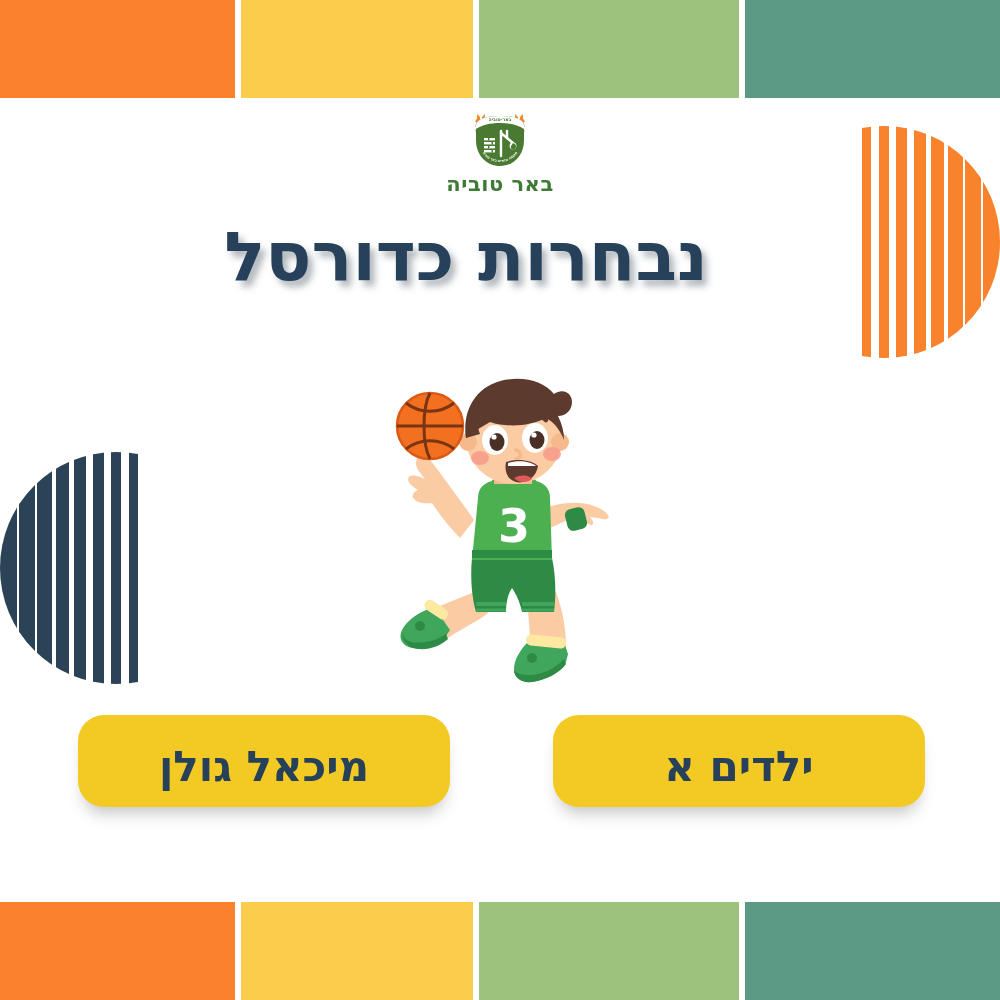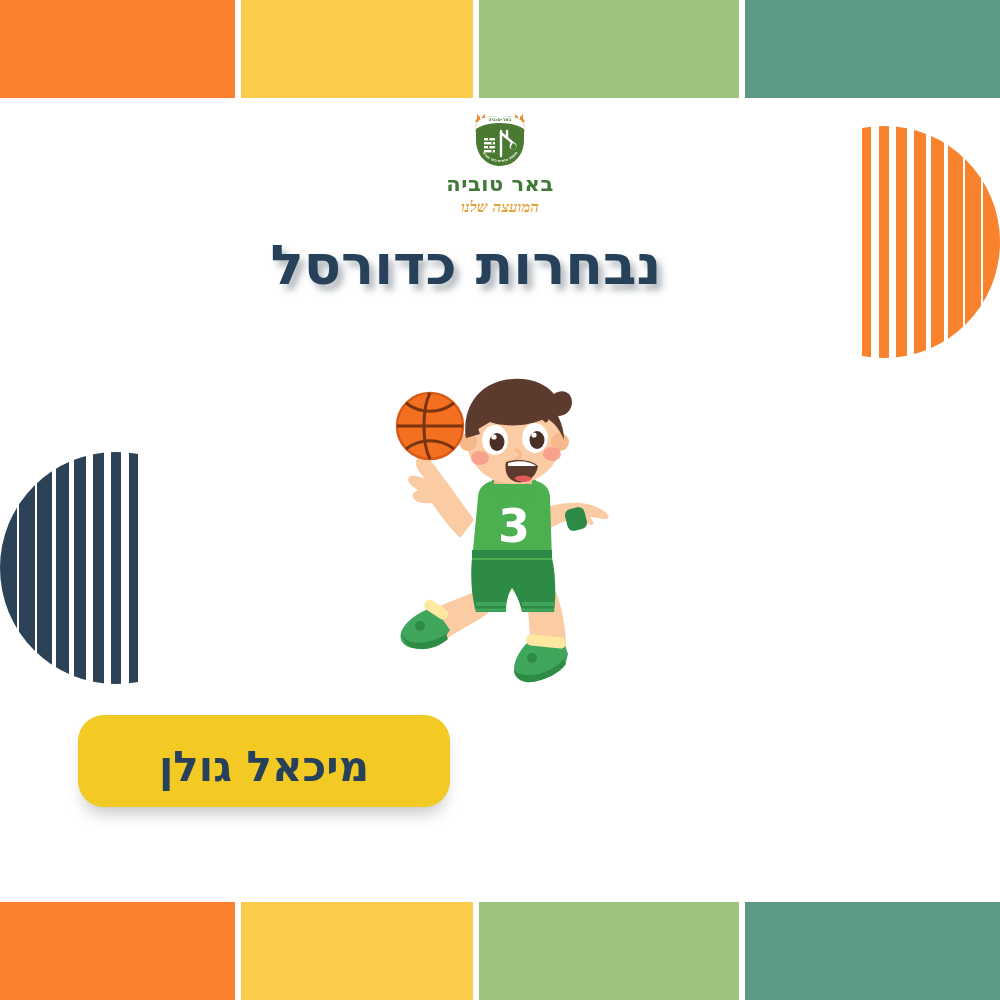--- a/index.html
+++ b/index.html
@@ -108,27 +108,27 @@
     font-weight: 700;
     color: #E2A33C;
     line-height: 1;
     margin-top: 5px;
     direction: rtl;
   }
 
   
   #headline {
     position: absolute;
-    top: 236px;
+    top: 220px;
     left: 0;
     width: 932px;
     text-align: center;
     direction: rtl;
     font-family: "DejaVu Sans", sans-serif;
-    font-size: 55px;
+    font-size: 68px;
     font-weight: 700;
     line-height: 1.08;
     color: #27415A;
     text-shadow: 5px 6px 7px rgba(30,45,60,0.35);
     white-space: nowrap;
   }
 
   
   #illustration {
     position: absolute;
@@ -266,21 +266,20 @@
         <rect x="28.5" y="46" width="1.4" height="2.4"></rect>
       </g>
 
       <path id="emblem-arc" d="M18 46 A21 21 0 0 0 56 46" fill="none"></path>
       <text fill="#FFFFFF" font-family="DejaVu Sans, sans-serif" font-size="3.5" font-weight="bold">
         <textPath href="#emblem-arc" startOffset="50%" text-anchor="middle">מועצה אזורית באר טוביה</textPath>
       </text>
     </svg>
 
     <div id="logo-name" style="color: rgb(63, 122, 55);">באר טוביה</div>
-    <div id="logo-tagline" style="color: rgb(226, 163, 60);">המועצה שלנו</div>
   </div>
 
   <h1 id="headline" style="color: rgb(39, 65, 90);">נבחרות כדורסל</h1>
 
   <div id="illustration">
     <svg viewBox="0 0 250 330" xmlns="http://www.w3.org/2000/svg" aria-hidden="true">
 
       <path d="M158 150 C178 143 198 140 214 146 C222 149 226 152 228 155
                C230 158 227 160 223 159 C218 158 214 157 210 157
                C212 160 214 162 213 164 C212 166 209 165 206 162
@@ -367,20 +366,21 @@
       <circle cx="50" cy="66" r="33" fill="none" stroke="#D85A15" stroke-width="2.5"></circle>
       <path d="M50 33 C42 48 42 84 50 99" stroke="#7A3410" stroke-width="3" fill="none"></path>
       <path d="M17 66 L83 66" stroke="#7A3410" stroke-width="3" fill="none"></path>
       <path d="M26 43 C40 54 60 54 74 43" stroke="#7A3410" stroke-width="3" fill="none"></path>
       <path d="M26 89 C40 78 60 78 74 89" stroke="#7A3410" stroke-width="3" fill="none"></path>
     </svg>
   </div>
 
   <button class="pill" id="btn-coach" style="background: rgb(242, 202, 35); color: rgb(39, 65, 90);">מיכאל גולן</button>
 
+  <button class="pill" id="btn-team" style="background: rgb(242, 202, 35); color: rgb(39, 65, 90);">ילדים א</button>
 
   <div class="band-row bottom" id="band-row-bottom">
       <div class="band" style="width: 235px; background: rgb(252, 129, 47);"></div>
       <div class="band gap" style="width: 6px; background: rgb(255, 255, 255);"></div>
       <div class="band" style="width: 232px; background: rgb(252, 205, 77);"></div>
       <div class="band gap" style="width: 6px; background: rgb(255, 255, 255);"></div>
       <div class="band" style="width: 260px; background: rgb(157, 194, 126);"></div>
       <div class="band gap" style="width: 6px; background: rgb(255, 255, 255);"></div>
       <div class="band" style="width: 255px; background: rgb(92, 154, 133);"></div>
     </div>

